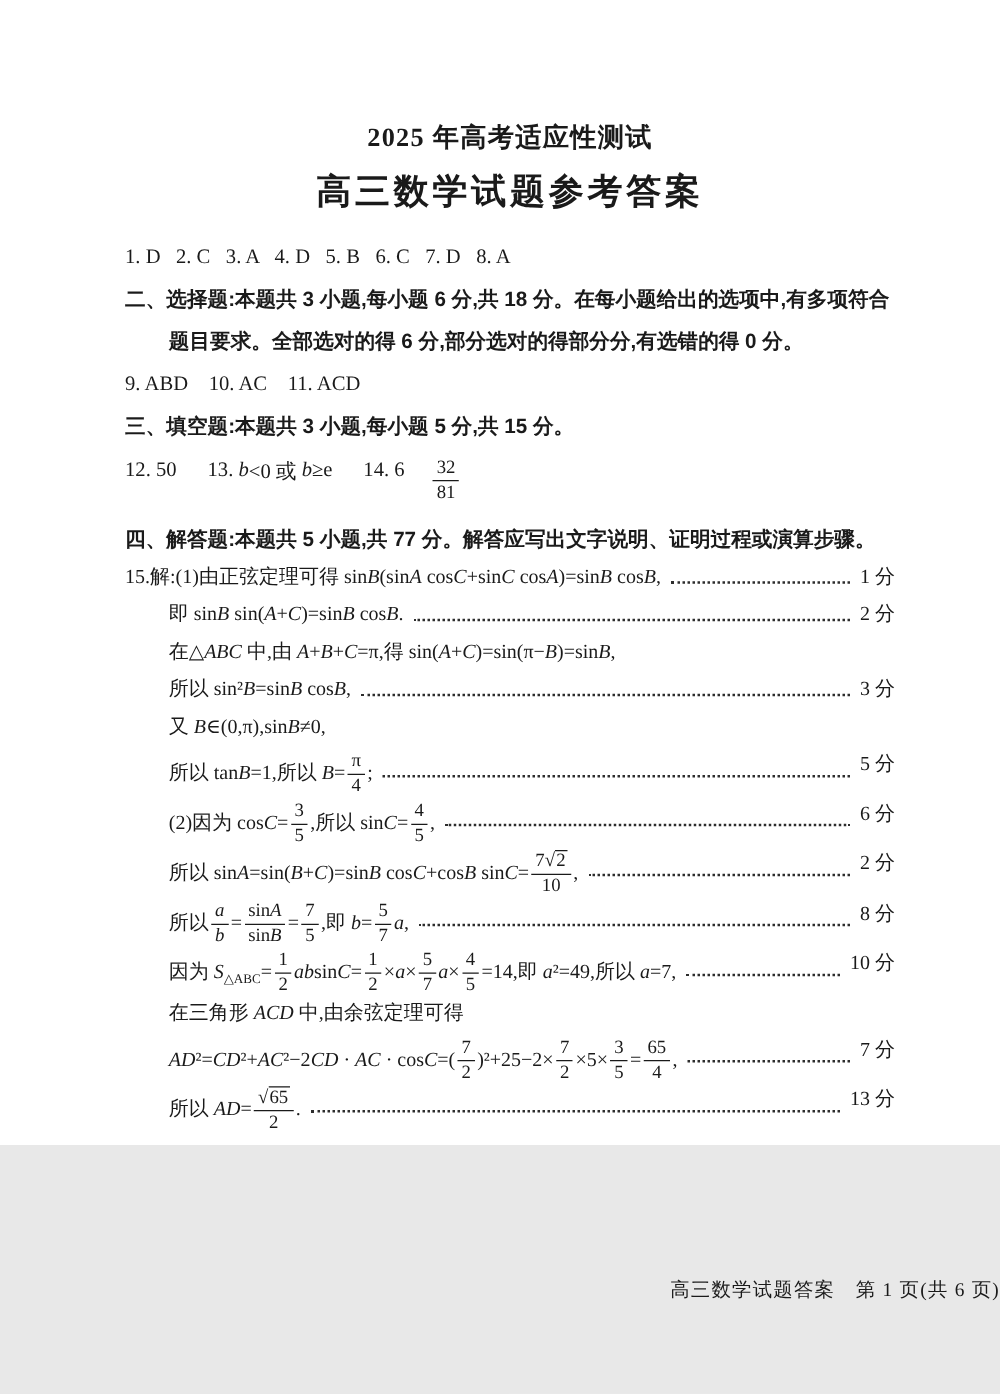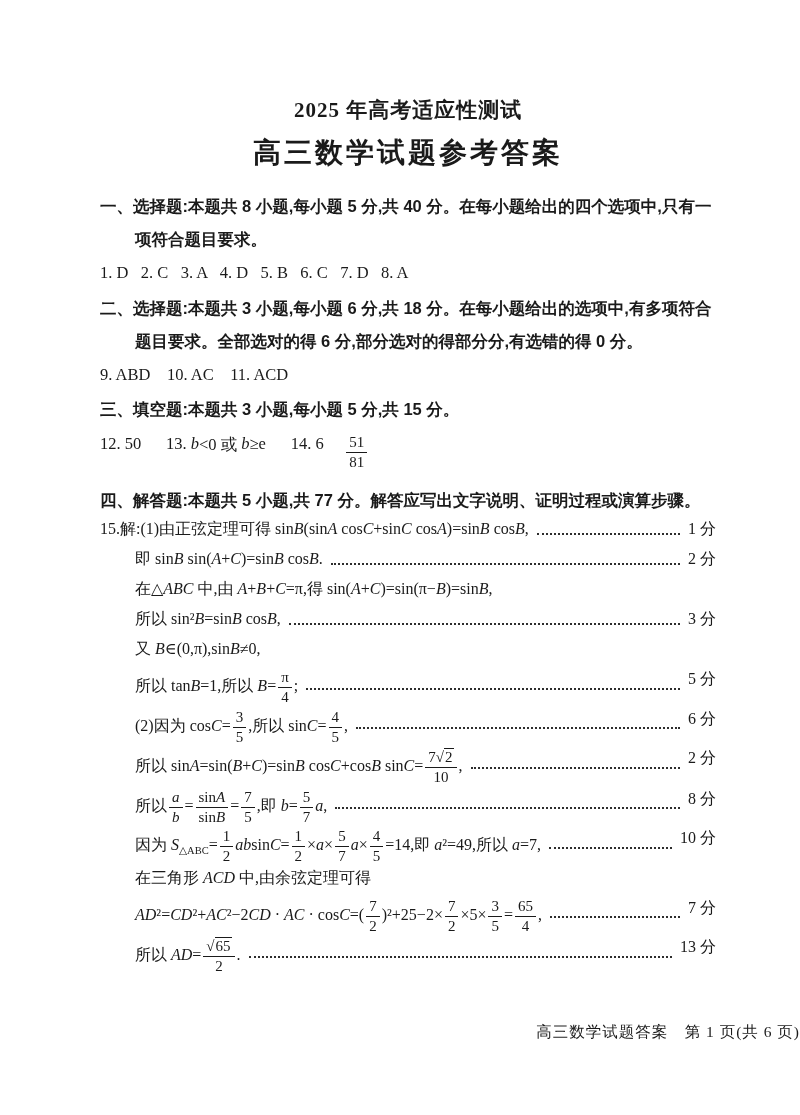--- a/index.html
+++ b/index.html
@@ -1,19 +1,19 @@
 <!DOCTYPE html>
 <html><head>
 <meta charset="utf-8">
 <style>
   html,body{margin:0;padding:0;background:#e8e8e8;}
   body{width:800px;height:1115px;overflow:hidden;}
   .page{
     position:relative;
-    width:800px;height:1115px;
+    width:800px;height:916px;
     background:#ffffff;
     box-sizing:border-box;
     padding:96px 84px 0 100px;
     color:#1a1a1a;
     font-family:"Liberation Serif","DejaVu Serif",serif;
     font-size:16px;
   }
   .title1{
     text-align:center;
     font-weight:700;
@@ -98,28 +98,27 @@
     margin-left:39px;
   }
 </style>
 </head>
 <body>
 
 <div class="page">
   <h1 class="title1">2025 年高考适应性测试</h1>
   <h2 class="title2">高三数学试题参考答案</h2>
 
-  <p class="sec">一、选择题:本题共 8 小题,每小题 5 分,共 40 分。在每小题给出的四个选项中,只有一项符合题目要求。</p>
   <p class="ans">1. D   2. C   3. A   4. D   5. B   6. C   7. D   8. A</p>
 
   <p class="sec">二、选择题:本题共 3 小题,每小题 6 分,共 18 分。在每小题给出的选项中,有多项符合题目要求。全部选对的得 6 分,部分选对的得部分分,有选错的得 0 分。</p>
   <p class="ans">9. ABD    10. AC    11. ACD</p>
 
   <p class="sec">三、填空题:本题共 3 小题,每小题 5 分,共 15 分。</p>
-  <div class="fill-ans"><span class="">12. 50      13. </span><span class="it ">b</span><span class="">&lt;0 或 </span><span class="it ">b</span><span class="">≥e      14. 6     </span><span class="frac"><span class="num"><span class="">51</span></span><span class="den"><span class="">81</span></span></span></div>
+  <div class="fill-ans"><span class="">12. 50      13. </span><span class="it ">b</span><span class="">&lt;0 或 </span><span class="it ">b</span><span class="">≥e      14. 6     </span><span class="frac"><span class="num"><span class="">32</span></span><span class="den"><span class="">81</span></span></span></div>
 
   <p class="sec">四、解答题:本题共 5 小题,共 77 分。解答应写出文字说明、证明过程或演算步骤。</p>
 
   <div class="sol">
       <div class="sol-line">
         <span class="content"><span class="">15.解:(1)由正弦定理可得 sin</span><span class="it ">B</span><span class="">(sin</span><span class="it ">A</span><span class=""> cos</span><span class="it ">C</span><span class="">+sin</span><span class="it ">C</span><span class=""> cos</span><span class="it ">A</span><span class="">)=sin</span><span class="it ">B</span><span class=""> cos</span><span class="it ">B</span><span class="">,</span></span>
         <span class="leader"></span>
         <span class="score">1 分</span>
       </div>
       <div class="sol-line">

